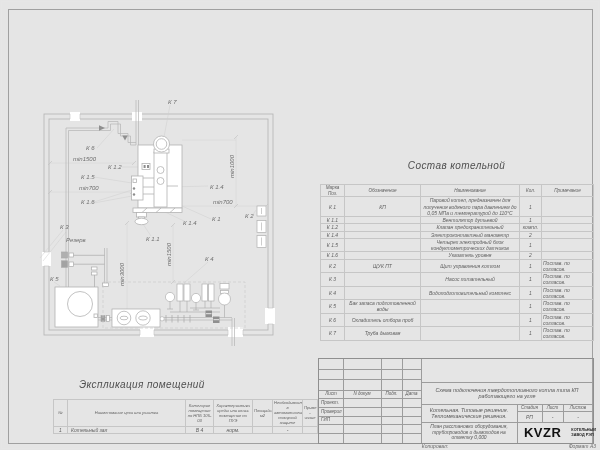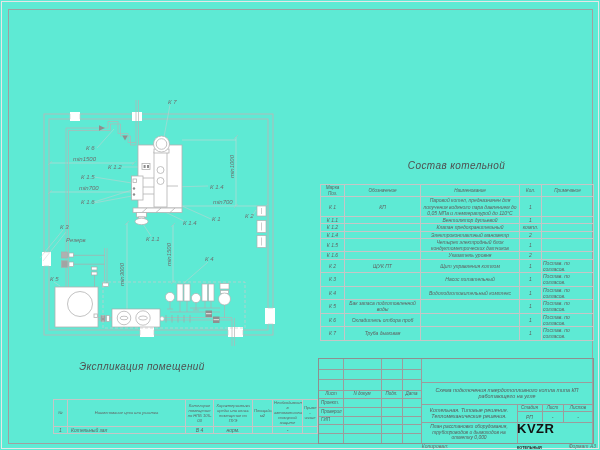--- a/index.html
+++ b/index.html
@@ -1,25 +1,25 @@
 <!DOCTYPE html>
 <html><head>
 <meta charset="utf-8">
 <style>
   html,body{margin:0;padding:0;background:#ffffff;}
-  .sheet{position:relative;width:600px;height:450px;background:#5eead4;overflow:hidden;
+  .sheet{position:relative;width:600px;height:450px;background:#e5e5e5;overflow:hidden;
          font-family:"Liberation Sans",sans-serif;font-style:italic;color:#5e5e5e;}
   .outer-border{position:absolute;left:1px;top:1px;width:596px;height:446px;border:1px solid #e6e6e6;}
   .frame{position:absolute;left:8px;top:9px;width:583px;height:433px;border:1px solid #a0a0a0;}
   .plan-svg{position:absolute;left:30px;top:90px;width:280px;height:260px;}
   .plan-svg text{font:italic 6px "Liberation Sans",sans-serif;fill:#6e6e6e;}
 
   .section-title{position:absolute;text-align:center;font-size:10px;color:#4f4f4f;letter-spacing:.4px;}
   #sostav-title{left:320px;top:160px;width:273px;}
-  #expl-title{left:62px;top:361px;width:160px;}
+  #expl-title{left:62px;top:379px;width:160px;}
 
   table{border-collapse:collapse;table-layout:fixed;}
   td,th{border:1px solid #c6c6c6;font-weight:normal;font-style:italic;color:#606060;
         text-align:center;vertical-align:middle;padding:0 1px;line-height:1.25;overflow:hidden;}
   #sostav-table{position:absolute;left:320px;top:184px;width:273px;font-size:5px;}
   #sostav-table th{font-size:4.6px;}
   #sostav-table td:last-child{text-align:left;}
   #expl-table{position:absolute;left:53px;top:399px;width:264px;font-size:5px;}
   #expl-table th{font-size:4.1px;}
   #expl-table td:nth-child(2){text-align:left;padding-left:3px;}
@@ -27,21 +27,21 @@
   .titleblock{position:absolute;left:318px;top:358px;width:274px;height:84px;border:1px solid #8f8f8f;font-size:4.5px;color:#5a5a5a;}
   .vl,.hl{position:absolute;background:#9c9c9c;}
   .vl{width:1px;} .hl{height:1px;}
   .tb-cell{position:absolute;display:flex;align-items:center;justify-content:center;text-align:center;line-height:1.2;}
   .tb-left-label{justify-content:flex-start;padding-left:2px;}
   #tb-code{font-size:11px;color:#4d4d4d;letter-spacing:1px;}
   #tb-docname{font-size:5.4px;}
   #tb-project{font-size:5.4px;}
   #tb-sheettitle{font-size:4.9px;}
   .stage-val{font-size:5px;}
-  .logo-cell{position:absolute;display:flex;align-items:flex-start;justify-content:center;gap:10px;font-style:normal;flex-direction:column;}
+  .logo-cell{position:absolute;display:flex;align-items:center;justify-content:center;gap:10px;font-style:normal;}
   .logo-text{font-weight:bold;font-size:13px;color:#111;letter-spacing:.5px;font-style:normal;}
   .logo-sub{font-size:3.8px;color:#222;font-weight:bold;line-height:1.15;text-align:left;font-style:normal;width:26px;}
   .footer-note{position:absolute;top:443px;font-size:5px;color:#6a6a6a;}
   #footer-left{left:400px;width:70px;text-align:center;}
   #footer-right{left:546px;width:50px;text-align:right;}
 </style>
 </head>
 <body>
 
 <div class="sheet">

